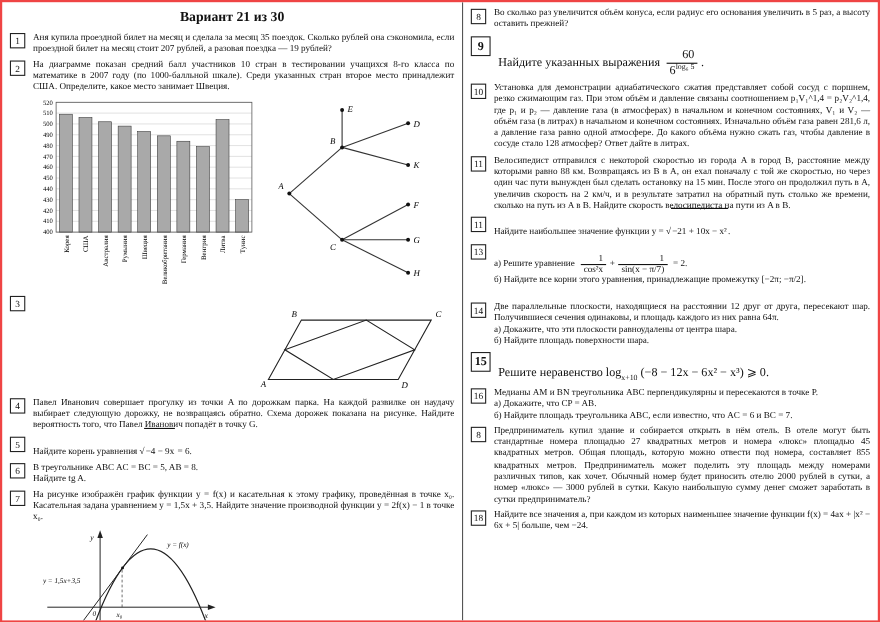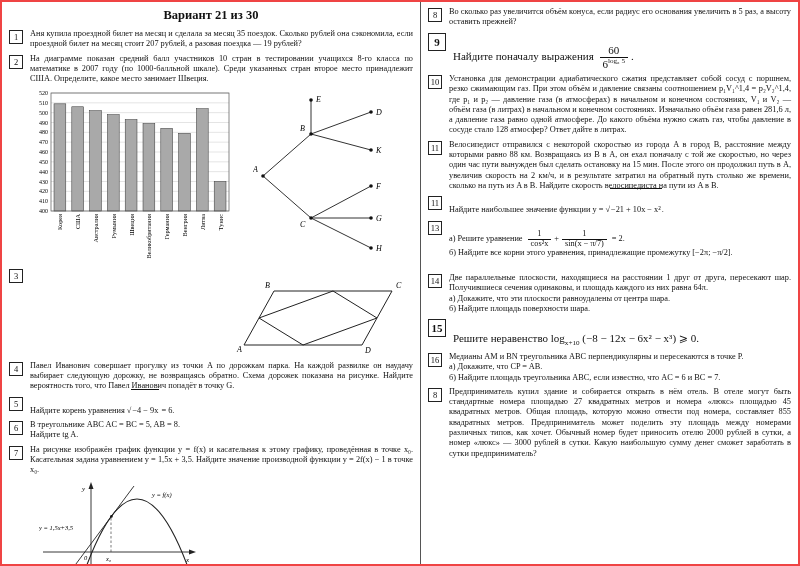--- a/index.html
+++ b/index.html
@@ -8,21 +8,21 @@
   .page{width:800px;height:566px;background:#fff;border:2px solid #ef4444;display:flex;overflow:hidden;}
   .col{padding:5px 7px;overflow:hidden;}
   .col.left{width:419px;border-right:1px solid #555;}
   .col.right{flex:1;}
   .doc-title{text-align:center;font-weight:bold;font-size:12.5px;margin:1px 0 6px;}
   .problem{display:flex;align-items:flex-start;margin-bottom:4px;}
   .numbox{flex:none;width:14px;height:14px;border:1px solid #222;display:flex;align-items:center;justify-content:center;font-size:8.5px;margin:1px 7px 0 0;}
   .numbox.bigbox{width:18px;height:18px;font-size:11px;font-weight:bold;}
   .ptext{flex:1;font-size:8.3px;line-height:1.24;text-align:justify;white-space:pre-line;}
   .bigtext{font-size:11px;line-height:1.25;text-align:left;}
-  .frac{display:inline-block;vertical-align:middle;text-align:center;margin:0 3px;line-height:1.05;}
+  .frac{display:inline-block;vertical-align:middle;text-align:right;margin:0 3px;line-height:1.05;}
   .frac .fnum{display:block;border-bottom:1px solid #111;padding:0 3px;}
   .frac .fden{display:block;padding:0 3px;}
   sup{font-size:0.65em;}
   sub{font-size:0.65em;}
   .radical::before{content:"\221A";}
   .rad{border-top:1px solid #111;padding:16px 1px;}
   .figures-row{display:flex;gap:16px;margin:1px 0 4px 16px;}
   .figsvg text{font-family:"Liberation Serif",serif;}
   .ytick{font-size:6px;text-anchor:end;}
   .xtick{font-size:6.3px;}
@@ -207,21 +207,21 @@
   <div class="col right">
 
     <div class="problem">
       <div class="numbox">8</div>
       <div class="ptext">Во сколько раз увеличится объём конуса, если радиус его основания увеличить в 5 раз, а высоту оставить прежней?</div>
     </div>
 
     <div class="problem">
       <div class="numbox bigbox">9</div>
       <div class="ptext bigtext">
-        <span>Найдите поначалу выражения </span><span class="frac"><span class="fnum">60</span><span class="fden"><span>6</span><sup>log₆ 5</sup></span></span><span>.</span>
+        <span>Найдите указанных выражения </span><span class="frac"><span class="fnum">60</span><span class="fden"><span>6</span><sup>log₆ 5</sup></span></span><span>.</span>
       </div>
     </div>
 
     <div class="problem">
       <div class="numbox">10</div>
       <div class="ptext">Установка для демонстрации адиабатического сжатия представляет собой сосуд с поршнем, резко сжимающим газ. При этом объём и давление связаны соотношением p₁V₁^1,4 = p₂V₂^1,4, где p₁ и p₂ — давление газа (в атмосферах) в начальном и конечном состояниях, V₁ и V₂ — объём газа (в литрах) в начальном и конечном состояниях. Изначально объём газа равен 281,6 л, а давление газа равно одной атмосфере. До какого объёма нужно сжать газ, чтобы давление в сосуде стало 128 атмосфер? Ответ дайте в литрах.</div>
     </div>
 
     <div class="problem">
       <div class="numbox">11</div>
@@ -238,21 +238,21 @@
     <div class="problem">
       <div class="numbox">13</div>
       <div class="ptext">
         <span>а) Решите уравнение </span><span class="frac"><span class="fnum">1</span><span class="fden">cos²x</span></span><span>+</span><span class="frac"><span class="fnum">1</span><span class="fden">sin(x − π/7)</span></span><span> = 2.</span>
         <div>б) Найдите все корни этого уравнения, принадлежащие промежутку [−2π; −π/2].</div>
       </div>
     </div>
 
     <div class="problem">
       <div class="numbox">14</div>
-      <div class="ptext">Две параллельные плоскости, находящиеся на расстоянии 1 друг от друга, пересекают шар. Получившиеся сечения одинаковы, и площадь каждого из них равна 64π.
+      <div class="ptext">Две параллельные плоскости, находящиеся на расстоянии 12 друг от друга, пересекают шар. Получившиеся сечения одинаковы, и площадь каждого из них равна 64π.
 а) Докажите, что эти плоскости равноудалены от центра шара.
 б) Найдите площадь поверхности шара.</div>
     </div>
 
     <div class="problem">
       <div class="numbox bigbox">15</div>
       <div class="ptext bigtext">
         <span>Решите неравенство  log</span><sub>x+10</sub><span> (−8 − 12x − 6x² − x³) ⩾ 0.</span>
       </div>
     </div>
@@ -262,16 +262,20 @@
       <div class="ptext">Медианы AM и BN треугольника ABC перпендикулярны и пересекаются в точке P.
 а) Докажите, что CP = AB.
 б) Найдите площадь треугольника ABC, если известно, что AC = 6 и BC = 7.</div>
     </div>
 
     <div class="problem">
       <div class="numbox">8</div>
       <div class="ptext">Предприниматель купил здание и собирается открыть в нём отель. В отеле могут быть стандартные номера площадью 27 квадратных метров и номера «люкс» площадью 45 квадратных метров. Общая площадь, которую можно отвести под номера, составляет 855 квадратных метров. Предприниматель может поделить эту площадь между номерами различных типов, как хочет. Обычный номер будет приносить отелю 2000 рублей в сутки, а номер «люкс» — 3000 рублей в сутки. Какую наибольшую сумму денег сможет заработать в сутки предприниматель?</div>
     </div>
 
+    <div class="problem">
+      <div class="numbox">18</div>
+      <div class="ptext">Найдите все значения a, при каждом из которых наименьшее значение функции f(x) = 4ax + |x² − 6x + 5| больше, чем −24.</div>
+    </div>
 
 
   </div>
 </div>
 
 </body></html>

